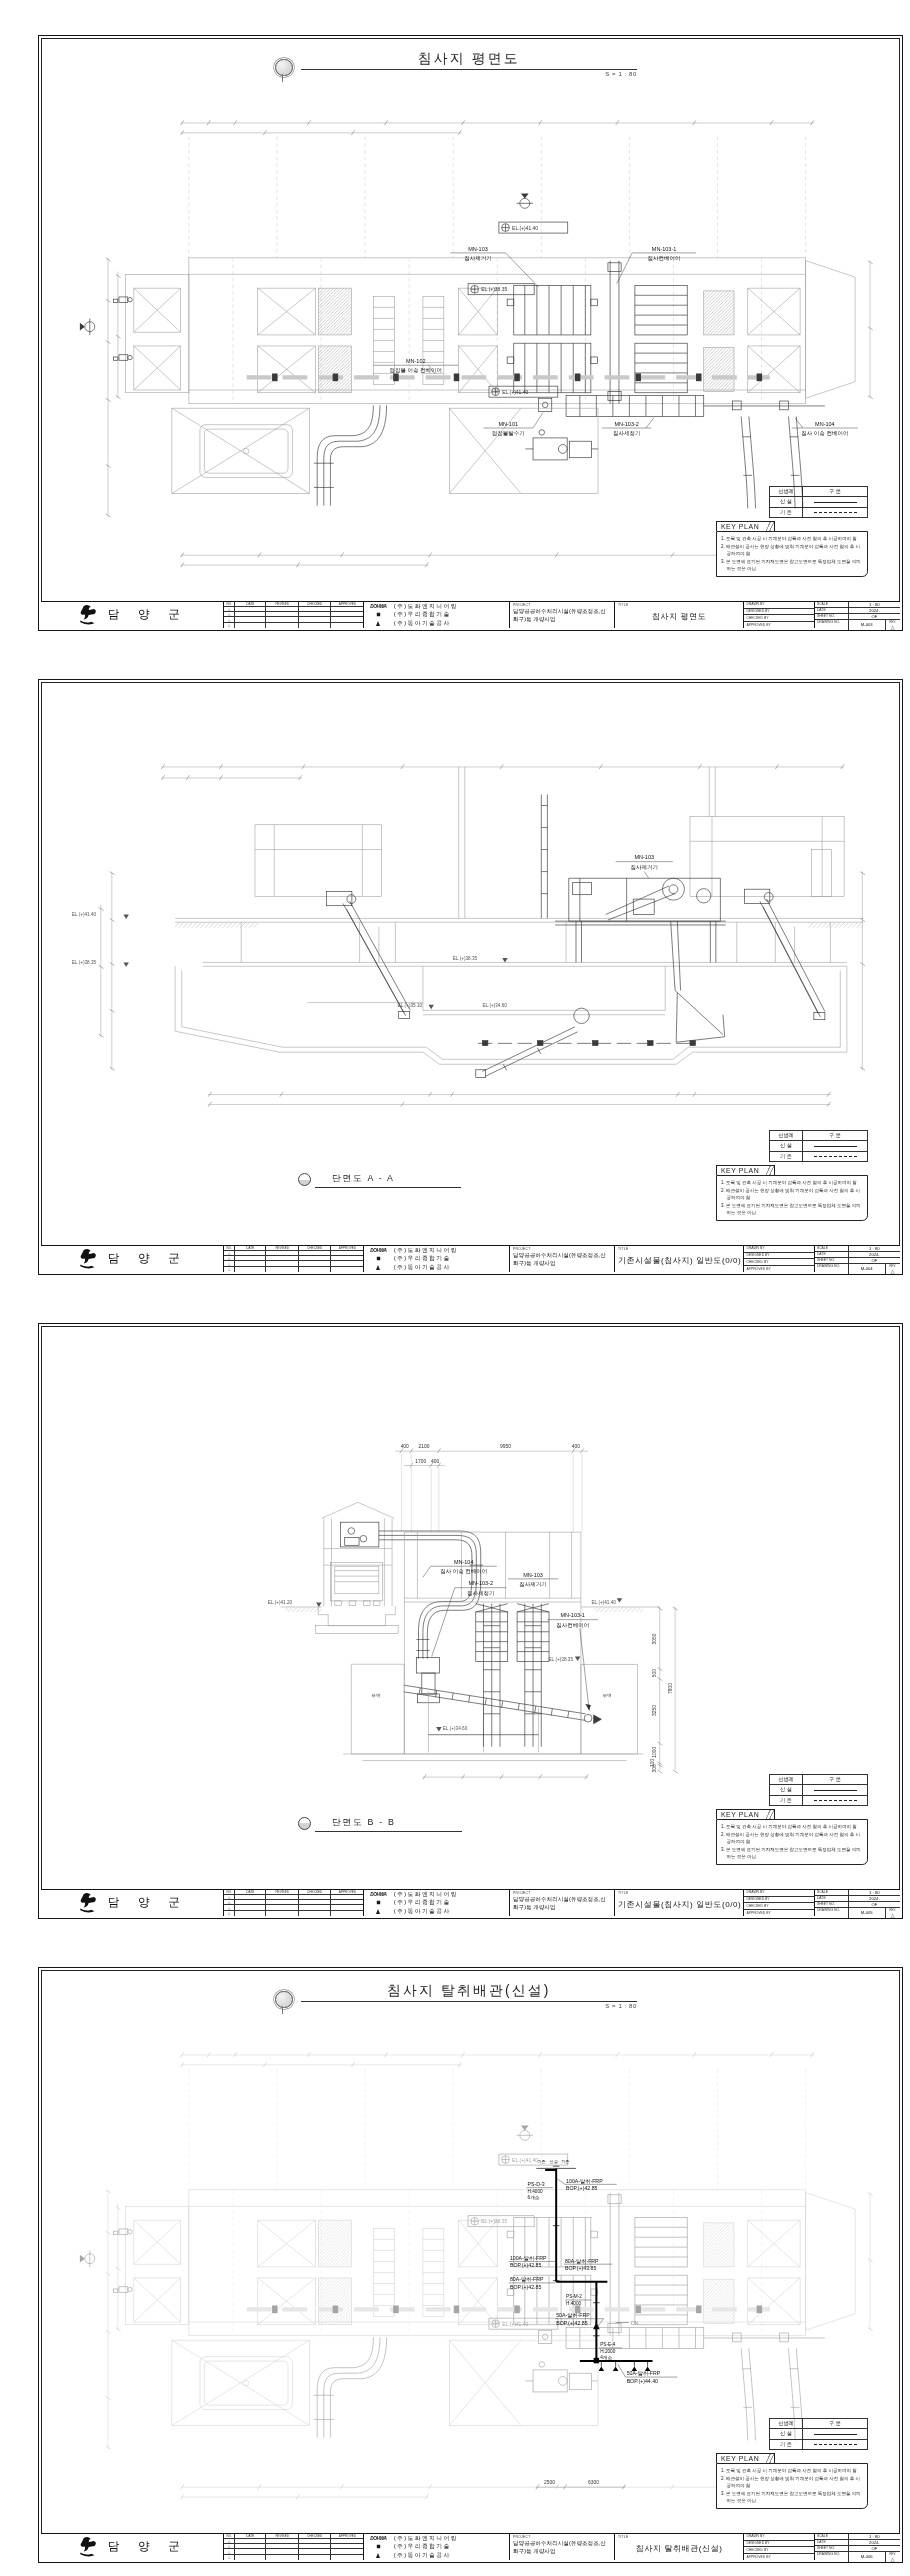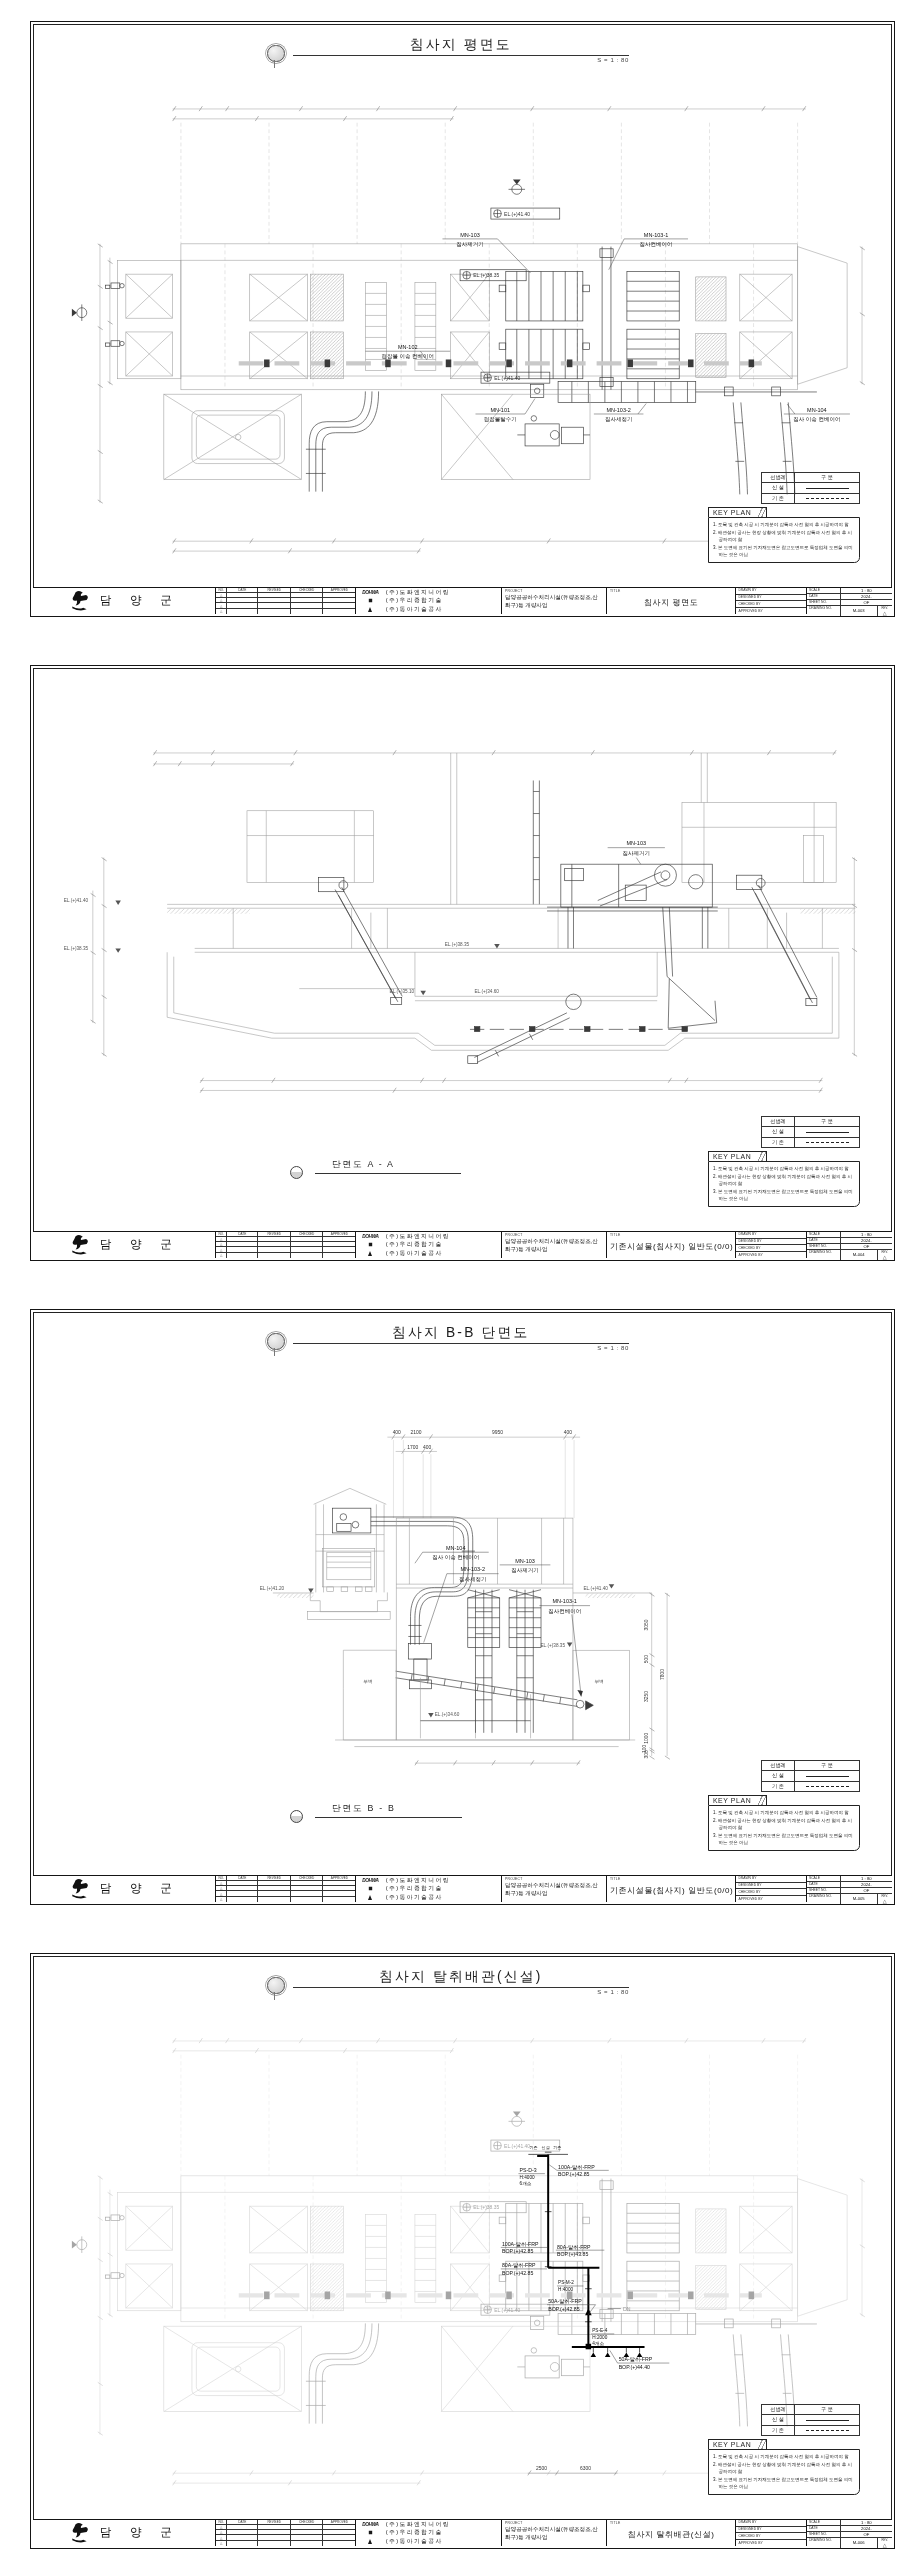--- a/index.html
+++ b/index.html
@@ -1,30 +1,30 @@
 <!DOCTYPE html>
 <html style="font-size:8.8px"><head>
 <meta charset="utf-8">
 <style>
   html,body{margin:0;padding:0;background:#fff;}
   body{font-family:"Liberation Sans",sans-serif;color:#222;}
   #canvas{position:relative;width:911px;height:2576px;background:#ffffff;overflow:hidden;}
-  .sheet{position:absolute;left:30px;width:863px;height:594px;background:#fff;border:1.7px solid #151515;}
+  .sheet{position:absolute;left:38px;width:863px;height:594px;background:#fff;border:1.7px solid #151515;margin-top:14px;}
   .inner{position:absolute;inset:2.2px;border:0.6px solid #222;pointer-events:none;}
   
   .sheet-header{position:absolute;left:245px;top:14.3px;width:353px;}
   .bubble{position:absolute;left:-8.8px;top:8.8px;width:15.4px;height:15.4px;border-radius:50%;
     background:radial-gradient(circle at 35% 30%,#f4f4f4,#c8c8c8);border:0.9px solid #555;
     box-shadow:0 0 0 1.1px #fff,0 0 0 1.7px #8a8a8a;}
   .bubble::after{content:"";position:absolute;left:6px;top:14.3px;width:1.1px;height:7.7px;background:#777;}
   .ht{margin-left:16.5px;}
   .ht .title{font-size:13.8px;letter-spacing:2.2px;color:#1c1c1c;text-align:center;padding:0 5.5px 1.1px 5.5px;border-bottom:0.9px solid #333;}
   .ht .scale{font-size:6px;color:#444;text-align:right;padding-top:1.1px;letter-spacing:0.6px;}
   
-  .caption{position:absolute;left:259px;top:493px;display:flex;align-items:flex-end;gap:8px;}
+  .caption{position:absolute;left:259px;top:493px;display:flex;}
   .halfdot{width:11px;height:11px;border-radius:50%;border:0.7px solid #444;
     background:linear-gradient(#ffffff 0 50%,#d2d2d2 50% 100%);margin-right:4.4px;margin-bottom:-5px;}
   .caption .ctext{font-size:8.8px;letter-spacing:1.7px;color:#222;border-bottom:0.7px solid #333;padding:0 66px 2.2px 16.5px;}
   
   .legend{position:absolute;right:34px;top:450px;width:97px;border:0.8px solid #333;font-size:5.2px;color:#222;}
   .legend .lrow{display:flex;height:9.4px;line-height:9.4px;border-top:0.6px solid #333;}
   .legend .lrow:first-child{border-top:none;}
   .legend .lc1{width:32px;text-align:center;border-right:0.6px solid #333;}
   .legend .lc2{flex:1;text-align:center;display:flex;align-items:center;justify-content:center;}
   .ls{display:inline-block;width:43px;border-top:0.9px solid #222;}
@@ -678,27 +678,20 @@
               <span>REV.</span>
               <b>△</b>
             </span>
           </div>
     </div>
   </div>
 </div>
 
 <div class="sheet" style="top:1309px">
   <div class="inner"></div>
-  <div class="sheet-header">
-    <span class="bubble"></span>
-    <div class="ht">
-      <div class="title">침사지 B-B 단면도</div>
-      <div class="scale">S = 1 : 80</div>
-    </div>
-  </div>
 
   <svg width="854" height="564" viewBox="0 0 1551 1023">
 
     <g>
       <line class="dim" x1="640" y1="223" x2="990" y2="223"></line>
       <path class="tk" d="M648,227 l6,-9 M666,227 l6,-9 M716,227 l6,-9 M960,227 l6,-9 M976,227 l6,-9"></path>
       <text class="t9" x="657" y="218" text-anchor="middle">400</text>
       <text class="t9" x="692" y="218" text-anchor="middle">2100</text>
       <text class="t9" x="840" y="218" text-anchor="middle">9950</text>
       <text class="t9" x="968" y="218" text-anchor="middle">400</text>

